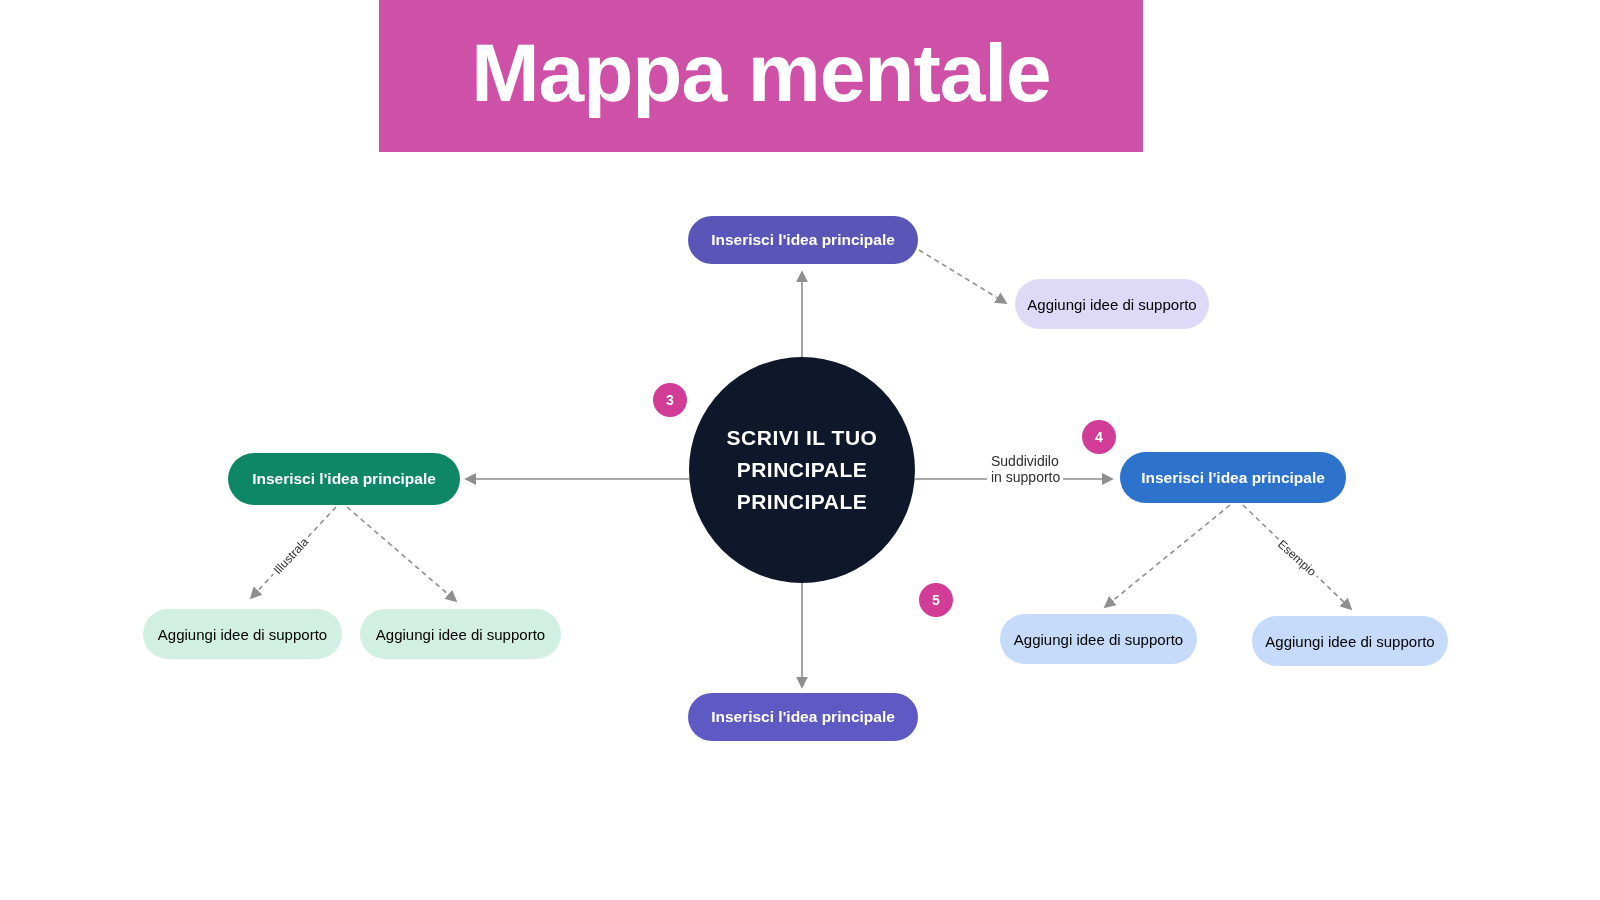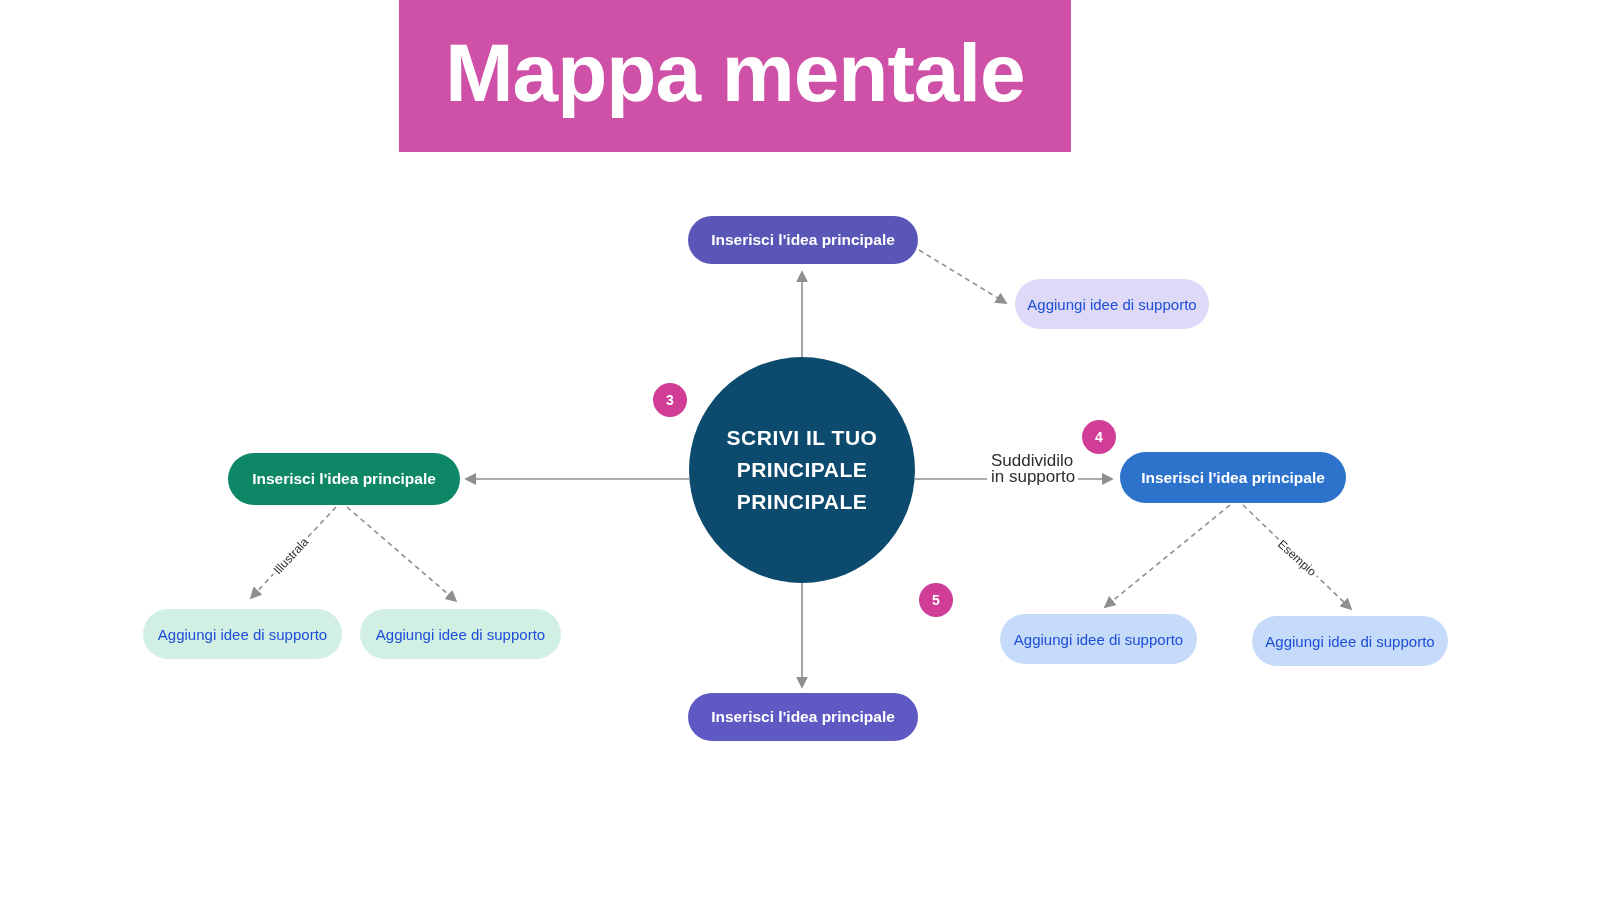--- a/index.html
+++ b/index.html
@@ -2,57 +2,57 @@
 <html><head>
 <meta charset="utf-8">
 <style>
   html,body{margin:0;padding:0;background:#ffffff;}
   #canvas{
     position:relative;width:1600px;height:900px;background:#ffffff;overflow:hidden;
     font-family:"Liberation Sans",sans-serif;
   }
   
   .banner{
-    position:absolute;left:399px;top:0;width:672px;height:152px;
+    position:absolute;left:379px;top:0;width:764px;height:152px;
     display:flex;align-items:center;justify-content:center;
   }
   .banner h1{
     margin:0;color:#ffffff;font-size:82px;font-weight:800;letter-spacing:-1px;line-height:1;
     padding-bottom:6px;
   }
   
   #wires{position:absolute;left:0;top:0;width:1600px;height:900px;}
   .wire{stroke:#8f8f8f;stroke-width:1.6;fill:none;}
   .wire.dashed{stroke-dasharray:5 4;}
   
   .pill{
     position:absolute;display:flex;align-items:center;justify-content:center;
     border-radius:26px;color:#ffffff;font-weight:bold;font-size:15.5px;white-space:nowrap;
   }
   .support{
     position:absolute;display:flex;align-items:center;justify-content:center;
-    border-radius:25px;color:#1d4ed8;font-size:15px;white-space:nowrap;
+    border-radius:25px;color:#000000;font-size:15px;white-space:nowrap;
   }
   
   .circle{
     position:absolute;left:689px;top:357px;width:226px;height:226px;border-radius:50%;
     display:flex;flex-direction:column;align-items:center;justify-content:center;
     color:#ffffff;font-weight:bold;font-size:21px;line-height:32px;letter-spacing:.5px;
     text-align:center;
   }
   .circle span{display:block;}
   
   .badge{
     position:absolute;width:34px;height:34px;border-radius:50%;
     display:flex;align-items:center;justify-content:center;
     color:#ffffff;font-weight:bold;font-size:14px;
   }
   
   .edge-label{
-    position:absolute;color:#2e2e2e;font-size:17px;line-height:16px;
+    position:absolute;color:#2e2e2e;font-size:14px;line-height:16px;
     background:#ffffff;padding:1px 3px;
   }
   .edge-label span{display:block;}
   .edge-label.rot{transform:translate(-50%,-50%) rotate(-47deg);transform-origin:center;}
   .edge-label.rot2{transform:translate(-50%,-50%) rotate(42deg);transform-origin:center;}
 </style>
 </head>
 <body>
 
 <div id="canvas">
@@ -72,21 +72,21 @@
     <line class="wire dashed" x1="336" y1="507" x2="251" y2="598" marker-end="url(#arrow)"></line>
     <line class="wire dashed" x1="347" y1="507" x2="456" y2="601" marker-end="url(#arrow)"></line>
     <line class="wire dashed" x1="1230" y1="505" x2="1105" y2="607" marker-end="url(#arrow)"></line>
     <line class="wire dashed" x1="1243" y1="505" x2="1351" y2="609" marker-end="url(#arrow)"></line>
   </svg>
 
   <div class="banner" style="background-color: rgb(207, 80, 167);">
     <h1>Mappa mentale</h1>
   </div>
 
-  <div class="circle" style="background-color: #0c4a6e;">
+  <div class="circle" style="background-color: #0f172a;">
     <span>SCRIVI IL TUO</span>
     <span>PRINCIPALE</span>
     <span>PRINCIPALE</span>
   </div>
 
   <div class="pill" style="left: 688px; top: 216px; width: 230px; height: 48px; background-color: rgb(90, 86, 183);">Inserisci l'idea principale</div>
 
   <div class="pill" style="left: 228px; top: 453px; width: 232px; height: 52px; background-color: rgb(14, 135, 102);">Inserisci l'idea principale</div>
 
   <div class="pill" style="left: 1120px; top: 452px; width: 226px; height: 51px; background-color: rgb(45, 115, 204);">Inserisci l'idea principale</div>

